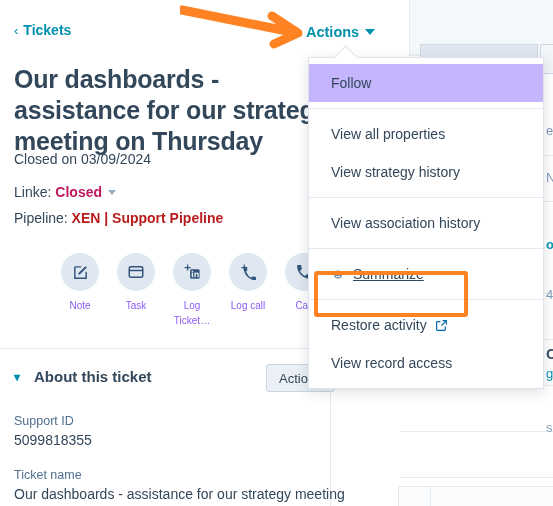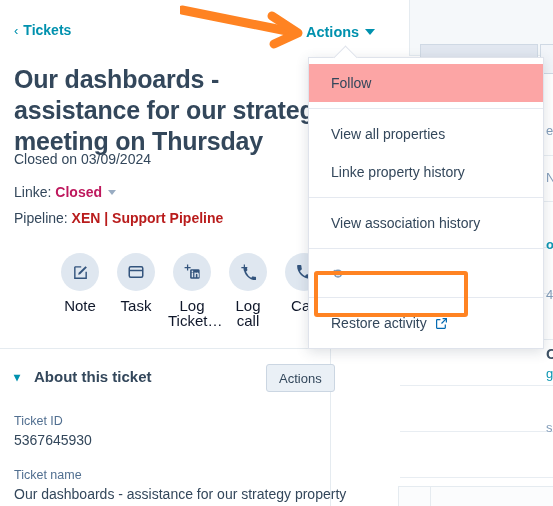--- a/index.html
+++ b/index.html
@@ -67,21 +67,21 @@
   }
 
   
   .icon-strip { position: absolute; left: 56px; top: 253px; display: flex; gap: 8px; }
   .icon-btn { width: 48px; display: flex; flex-direction: column; align-items: center; }
   .icon-circle {
     width: 38px; height: 38px; border-radius: 50%; background: #dfe7f0;
     display: flex; align-items: center; justify-content: center; color: #33547d;
   }
   .icon-label {
-    margin-top: 7px; font-size: 15px; color: #0f172a; text-align: center;
+    margin-top: 7px; font-size: 10px; color: #8b5cf6; text-align: center;
     line-height: 15px; width: 48px;
   }
 
   
   .about-head {
     position: absolute; left: 14px; top: 368px;
     display: flex; align-items: center; gap: 14px;
   }
   .about-chev { color: #0091ae; font-size: 12px; font-weight: 700; }
   .about-title { font-size: 15px; font-weight: 700; color: #33475b; }
@@ -119,21 +119,21 @@
     width: 16px; height: 16px; background: #fff;
     border-left: 1px solid #dfe3eb; border-top: 1px solid #dfe3eb;
     transform: rotate(45deg);
   }
   .menu-group { border-bottom: 1px solid #e5e9f0; padding: 6px 0; position: relative; }
   .menu-group:last-child { border-bottom: none; }
   .menu-item {
     padding: 11px 22px; font-size: 14px; color: #33475b;
     display: flex; align-items: center; gap: 8px; white-space: nowrap;
   }
-  .menu-item.highlighted { background: #fca5a5; }
+  .menu-item.highlighted { background: #c4b5fd; }
   .menu-item.summarize { position: relative; }
   .menu-item.summarize .mlabel { text-decoration: underline; }
   .ext-icon { color: #0068b1; display: inline-flex; }
   .ai-icon { display: inline-flex; color: #7c98b6; }
 
   
   #summarize-highlight {
     position: absolute; left: 314px; top: 271px; width: 154px; height: 46px;
     border: 4px solid #ff8322; border-radius: 3px; z-index: 40; pointer-events: none;
   }
@@ -243,81 +243,85 @@
 <div class="panel-divider"></div>
 <div class="panel-edge"></div>
 
 <div class="about-head">
   <span class="about-chev">▾</span>
   <span class="about-title">About this ticket</span>
 </div>
 <div class="about-actions-btn">Actions</div>
 
 <div class="fld" style="top:414px">
-  <div class="fld-label">Ticket ID</div>
-  <div class="fld-value">5367645930</div>
+  <div class="fld-label">Support ID</div>
+  <div class="fld-value">5099818355</div>
 </div>
 <div class="fld" style="top:468px">
   <div class="fld-label">Ticket name</div>
-  <div class="fld-value">Our dashboards - assistance for our strategy property</div>
+  <div class="fld-value">Our dashboards - assistance for our strategy meeting</div>
 </div>
 
 <div id="actions-trigger">
   <span>Actions</span>
   <span class="caret-teal"></span>
 </div>
 
 <div id="actions-menu">
 
   <div class="menu-group">
     <div class="menu-item highlighted">
       <span class="mlabel">Follow</span>
     </div>
   </div>
 
   <div class="menu-group">
     <div class="menu-item">
       <span class="mlabel">View all properties</span>
     </div>
     <div class="menu-item">
-      <span class="mlabel">Linke property history</span>
+      <span class="mlabel">View strategy history</span>
     </div>
   </div>
 
   <div class="menu-group">
     <div class="menu-item">
       <span class="mlabel">View association history</span>
     </div>
   </div>
 
   <div class="menu-group">
     <div class="menu-item summarize">
       <span class="ai-icon">
         <svg width="14" height="14" viewBox="0 0 24 24" fill="currentColor">
           <circle cx="12" cy="13" r="7"></circle>
           <circle cx="9.6" cy="12" r="1.8" fill="#ffffff"></circle>
           <circle cx="14.4" cy="12" r="1.8" fill="#ffffff"></circle>
           <path d="M8.5 16.5h7" stroke="#ffffff" stroke-width="1.4" fill="none"></path>
           <path d="M3 9l4-3 1 3-1 3-4-3z"></path>
         </svg>
       </span>
+      <span class="mlabel">Summarize</span>
     </div>
   </div>
 
   <div class="menu-group">
     <div class="menu-item">
       <span class="mlabel">Restore activity</span>
       <span class="ext-icon">
         <svg width="13" height="13" viewBox="0 0 24 24" fill="none" stroke="currentColor" stroke-width="2.2">
           <path d="M14 3h7v7"></path>
             <path d="M21 3l-9 9"></path>
           <path d="M19 14v6a1 1 0 0 1-1 1H4a1 1 0 0 1-1-1V6a1 1 0 0 1 1-1h6"></path>
         </svg>
       </span>
     </div>
+    <div class="menu-item">
+      <span class="mlabel">View record access</span>
+    </div>
   </div>
 
 </div>
 
 <div id="summarize-highlight"></div>
 
 <svg id="annotation-arrow" width="130" height="50" viewBox="0 0 130 50">
   <path d="M2 8 L112 30" stroke="#ff8322" stroke-width="9" stroke-linecap="round" fill="none"></path>
   <path d="M92 14 L118 31 L94 42" stroke="#ff8322" stroke-width="9" stroke-linecap="round" stroke-linejoin="round" fill="none"></path>
 </svg>

